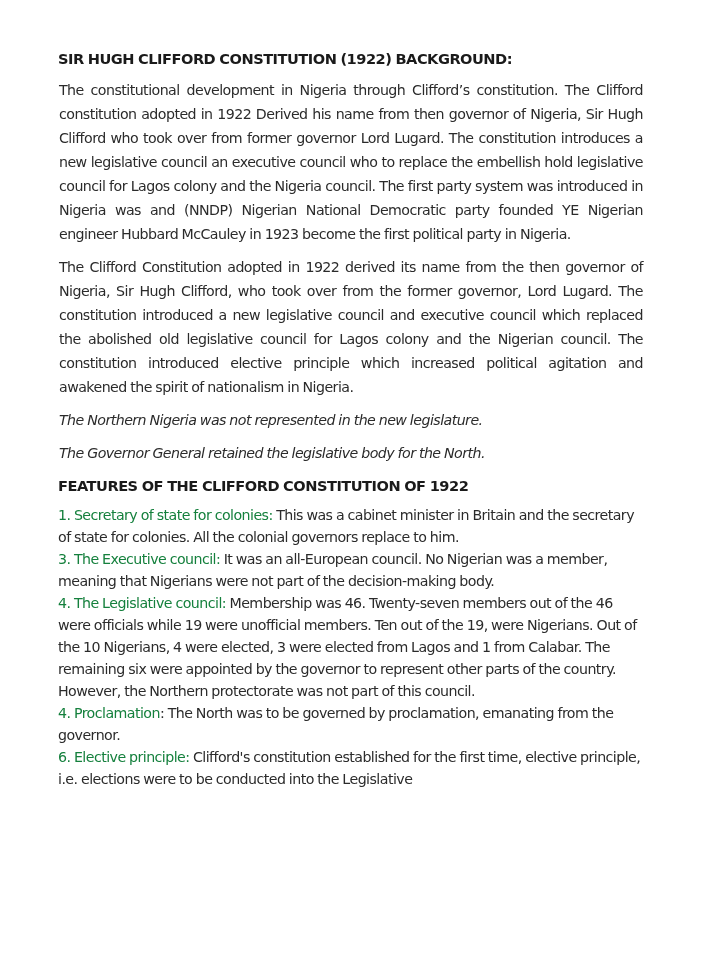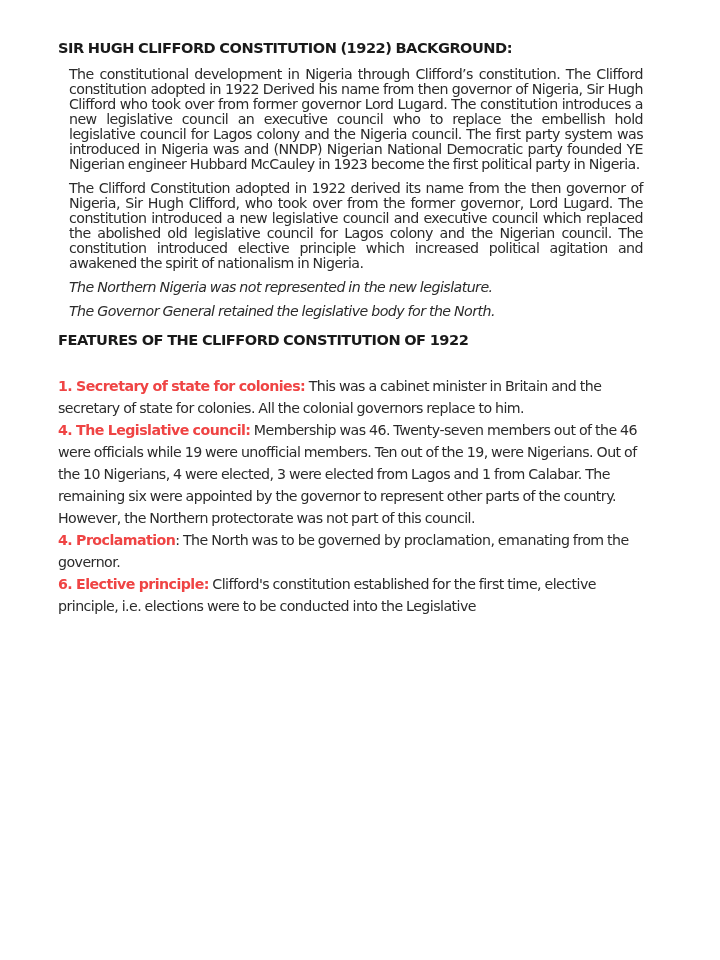--- a/index.html
+++ b/index.html
@@ -1,50 +1,51 @@
 <!DOCTYPE html>
 <html><head>
   <meta charset="utf-8">
   <style>
     html, body { margin: 0; padding: 0; background: #ffffff; }
     body { width: 720px; height: 960px; overflow: hidden; position: relative; }
     .page {
-      position: absolute; left: 58px; top: 36px; width: 585px;
+      position: absolute; left: 58px; top: 47px; width: 585px;
       font-family: "DejaVu Sans", sans-serif;
       color: #2b2b2b;
       font-size: 14.2px;
       letter-spacing: -0.55px;
       word-spacing: -0.5px;
     }
     .heading {
       font-weight: bold; font-size: 14.6px; color: #1a1a1a;
       margin: 0 0 7px 0; line-height: 24px; letter-spacing: -0.5px;
     }
     .para {
-      margin: 0 0 9px 11px; line-height: 15px; text-align: justify;
+      margin: 0 0 9px 1px; line-height: 24px; text-align: justify;
     }
     .para.left { text-align: left; font-style: italic; }
-    .heading2 { margin-top: 2px; margin-bottom: 23px; }
+    .heading2 { margin-top: 2px; margin-bottom: 6px; }
     .feature {
       margin: 0; line-height: 22px; text-align: left;
     }
-    .feature .label { font-weight: bold; color: #ef4444; }
+    .feature .label { font-weight: normal; color: #15803d; }
   </style>
 </head>
 <body>
 
 <div class="page">
   <h1 class="heading">SIR HUGH CLIFFORD CONSTITUTION (1922) BACKGROUND:</h1>
 
   <p class="para">The constitutional development in Nigeria through Clifford’s constitution. The Clifford constitution adopted in 1922 Derived his name from then governor of Nigeria, Sir Hugh Clifford who took over from former governor Lord Lugard. The constitution introduces a new legislative council an executive council who to replace the embellish hold legislative council for Lagos colony and the Nigeria council. The first party system was introduced in Nigeria was and (NNDP) Nigerian National Democratic party founded YE Nigerian engineer Hubbard McCauley in 1923 become the first political party in Nigeria.</p>
   <p class="para">The Clifford Constitution adopted in 1922 derived its name from the then governor of Nigeria, Sir Hugh Clifford, who took over from the former governor, Lord Lugard. The constitution introduced a new legislative council and executive council which replaced the abolished old legislative council for Lagos colony and the Nigerian council. The constitution introduced elective principle which increased political agitation and awakened the spirit of nationalism in Nigeria.</p>
   <p class="para left">The Northern Nigeria was not represented in the new legislature.</p>
   <p class="para left">The Governor General retained the legislative body for the North.</p>
 
   <h2 class="heading heading2">FEATURES OF THE CLIFFORD CONSTITUTION OF 1922</h2>
 
   <div>
     <p class="feature"><span class="label">1. Secretary of state for colonies:</span><span> This was a cabinet minister in Britain and the secretary of state for colonies. All the colonial governors replace to him.</span></p>
+    <p class="feature"><span class="label">3. The Executive council:</span><span> It was an all-European council. No Nigerian was a member, meaning that Nigerians were not part of the decision-making body.</span></p>
     <p class="feature"><span class="label">4. The Legislative council:</span><span> Membership was 46. Twenty-seven members out of the 46 were officials while 19 were unofficial members. Ten out of the 19, were Nigerians. Out of the 10 Nigerians, 4 were elected, 3 were elected from Lagos and 1 from Calabar. The remaining six were appointed by the governor to represent other parts of the country. However, the Northern protectorate was not part of this council.</span></p>
     <p class="feature"><span class="label">4. Proclamation</span><span>: The North was to be governed by proclamation, emanating from the governor.</span></p>
     <p class="feature"><span class="label">6. Elective principle:</span><span> Clifford's constitution established for the first time, elective principle, i.e. elections were to be conducted into the Legislative</span></p>
   </div>
 </div>
 
 </body></html>

